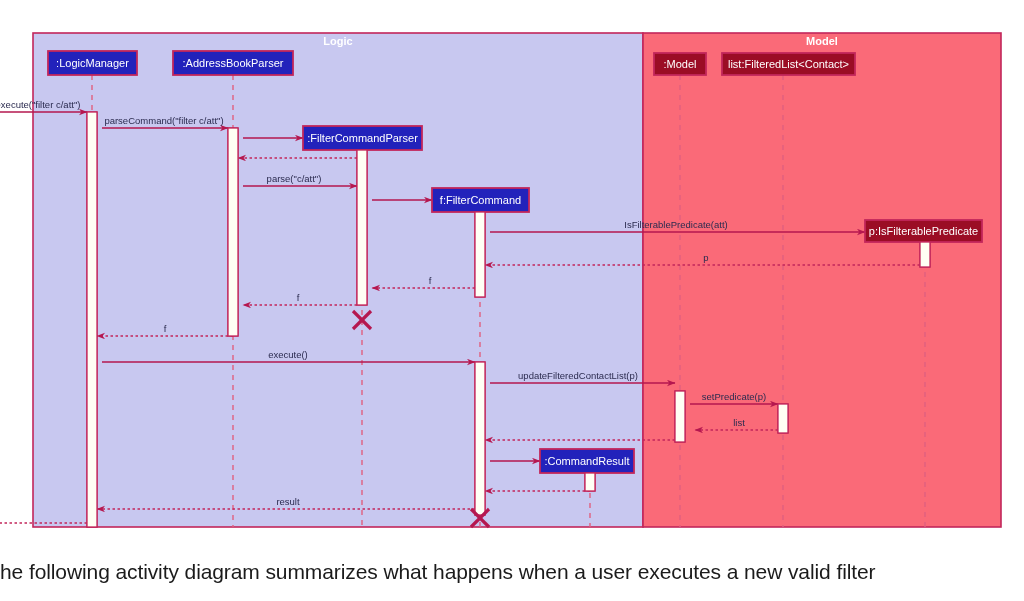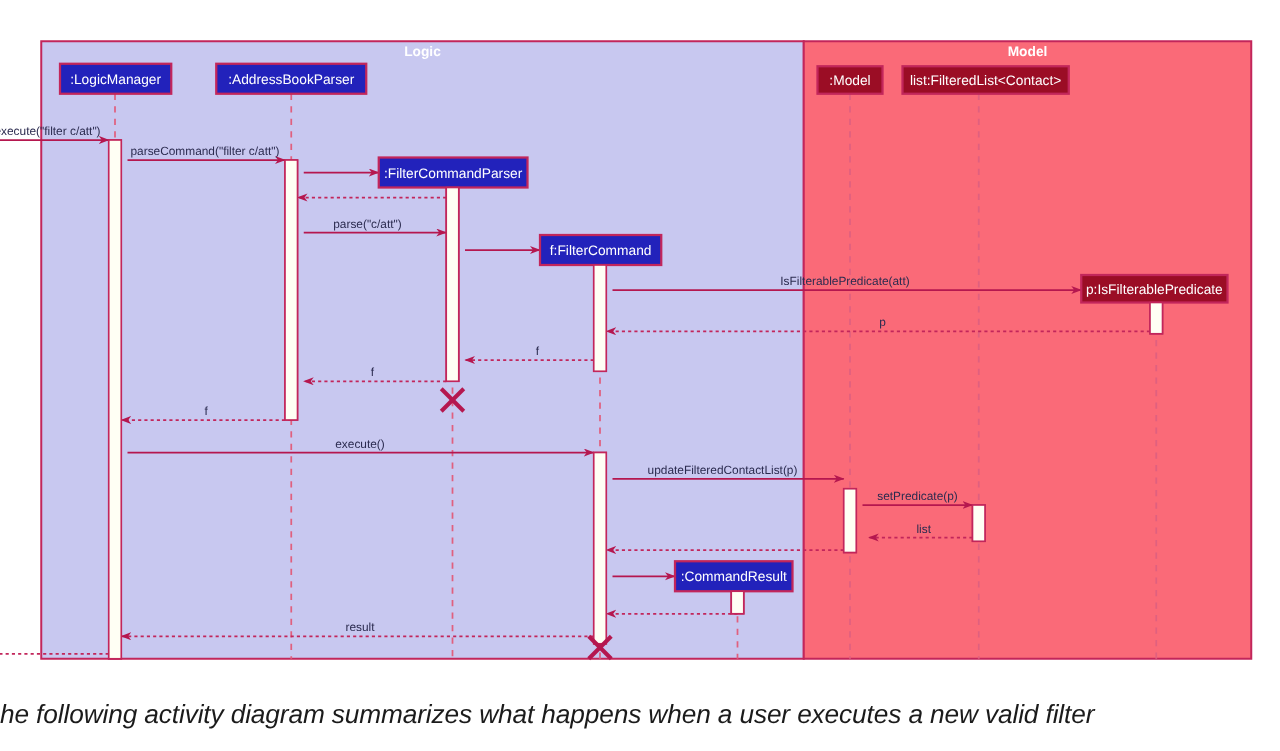--- a/index.html
+++ b/index.html
@@ -3,21 +3,21 @@
 <meta charset="utf-8">
 <style>
   html,body{margin:0;padding:0;background:#ffffff;}
   body{width:1024px;height:601px;overflow:hidden;
        font-family:"Liberation Sans","DejaVu Sans",sans-serif;}
   #stage{position:relative;width:1024px;height:601px;}
   svg.diagram{position:absolute;left:0;top:0;}
   .caption{position:absolute;left:0;top:560px;width:1024px;
            font-size:21px;color:#1b1b1b;white-space:nowrap;
            font-family:"Liberation Sans","DejaVu Sans",sans-serif;
-           letter-spacing:-0.1px;font-style:italic;}
+           letter-spacing:-0.1px;}
   text{font-family:"Liberation Sans","DejaVu Sans",sans-serif;}
   .msglbl{font-size:9.5px;fill:#2b2b4f;}
   .boxlbl{font-size:11px;fill:#ffffff;}
   .partlbl{font-size:11px;font-weight:bold;fill:#ffffff;}
 </style>
 </head>
 <body>
 
 <div id="stage">
   <svg class="diagram" id="svg-root" width="1024" height="545">

